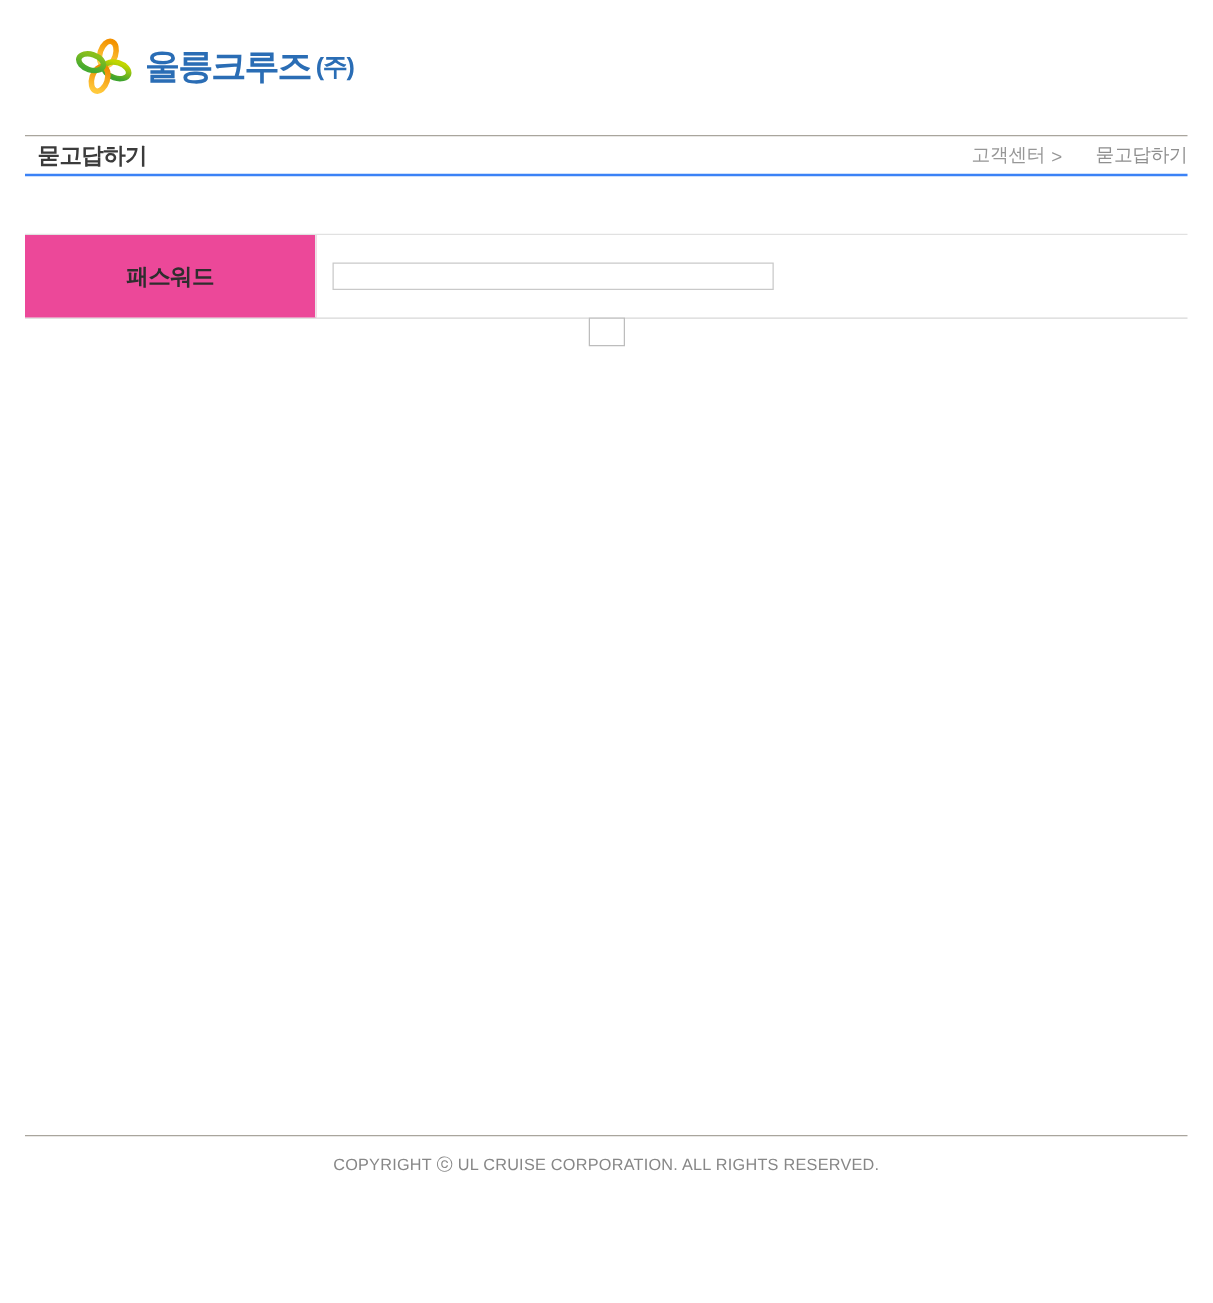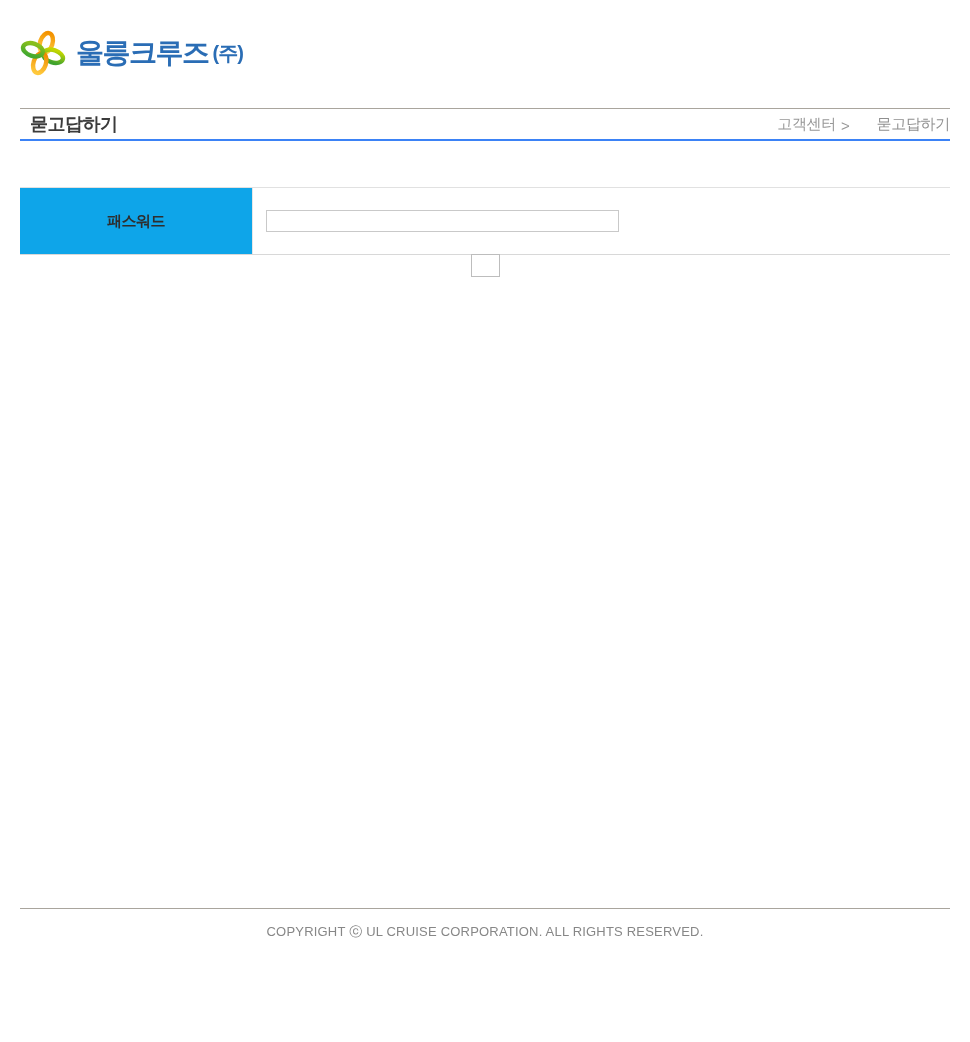--- a/index.html
+++ b/index.html
@@ -3,21 +3,21 @@
 <meta charset="utf-8">
 <style>
   * { margin:0; padding:0; box-sizing:border-box; }
   html,body { background:#ffffff; }
   body {
     width:970px; height:1042px;
     position:relative;
     font-family:"Liberation Sans","DejaVu Sans",sans-serif;
     overflow:hidden;
   }
-  .header { height:108px; padding:28px 0 0 20px; }
+  .header { height:108px; padding:28px 0 0 20px;margin-left:40px; }
   .logo { display:flex; align-items:center; gap:10px; cursor:pointer; width:max-content; }
   .logo-mark { width:46px; height:50px; flex:0 0 auto; }
   .logo-text { display:flex; align-items:center; gap:4px; white-space:nowrap; }
   .logo-name {
     font-size:28px; font-weight:bold; color:#2a6db5;
     letter-spacing:-1.5px;
   }
   .logo-suffix { font-size:20px; font-weight:bold; color:#2a6db5; letter-spacing:-1px; }
 
   .wrap { margin:0 20px; width:930px; }
@@ -39,24 +39,24 @@
 
   .gap { height:46px; }
 
   .form-table {
     display:flex;
     border-top:1px solid #e1e1e1;
     border-bottom:1px solid #d8d8d8;
     height:68px;
   }
   .form-th {
-    width:233px; background:#0ea5e9;
+    width:233px; background:#ec4899;
     border-right:1px solid #e6e6e6;
     display:flex; align-items:center; justify-content:center;
-    font-size:15px; font-weight:bold; color:#2e2e2e; letter-spacing:-0.5px;
+    font-size:18px; font-weight:bold; color:#2e2e2e; letter-spacing:-0.5px;
   }
   .form-td { flex:1; display:flex; align-items:center; padding-left:13px; }
   .password-input {
     width:353px; height:22px;
     border:1px solid #c9c9c9;
     background:#ffffff;
     font-size:13px; padding:0 4px;
     outline:none;
   }
 

